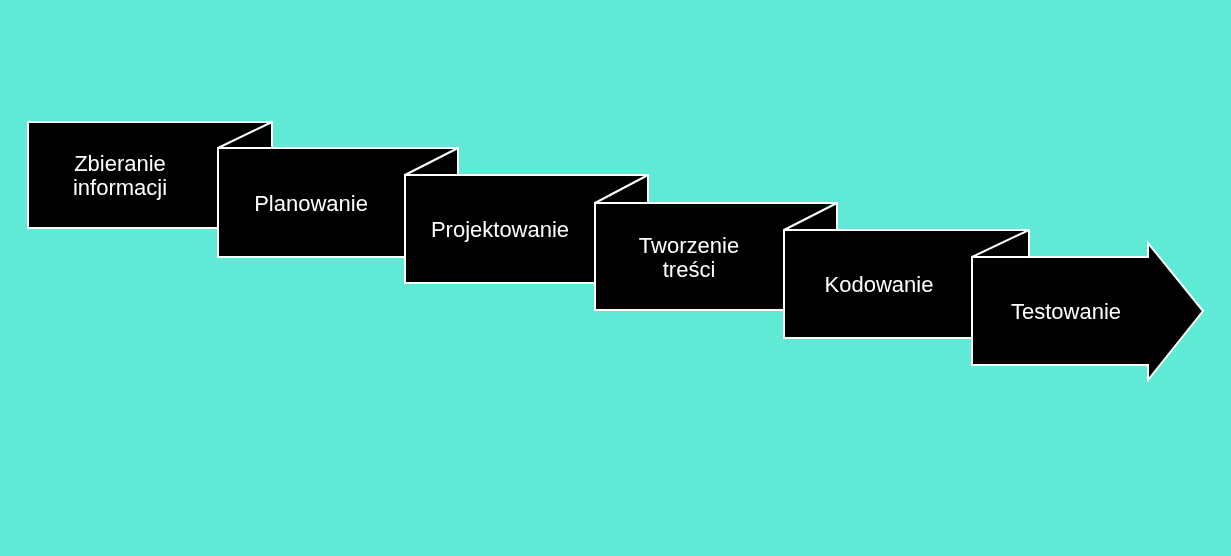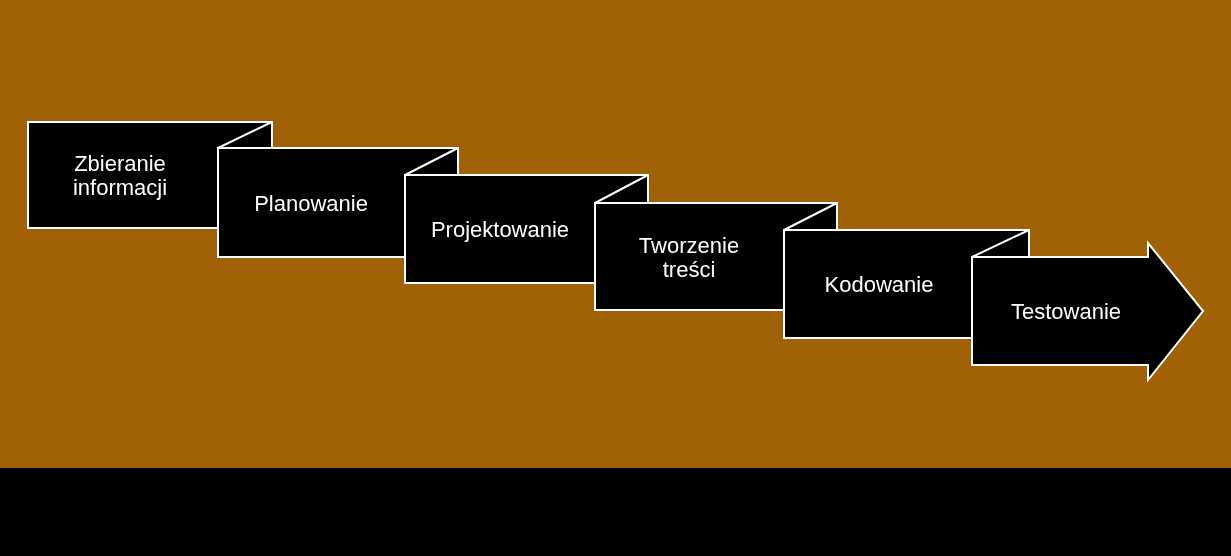--- a/index.html
+++ b/index.html
@@ -3,22 +3,22 @@
 <meta charset="utf-8">
 <style>
   html, body {
     margin: 0;
     padding: 0;
     background: #000000;
   }
   .stage {
     position: relative;
     width: 1231px;
-    height: 468px;
-    background: #a16207;
+    height: 556px;
+    background: #5eead4;
     overflow: hidden;
     font-family: "Liberation Sans", sans-serif;
   }
   .stage svg {
     display: block;
     width: 1231px;
     height: 556px;
   }
   .step-label {
     font-family: "Liberation Sans", sans-serif;

